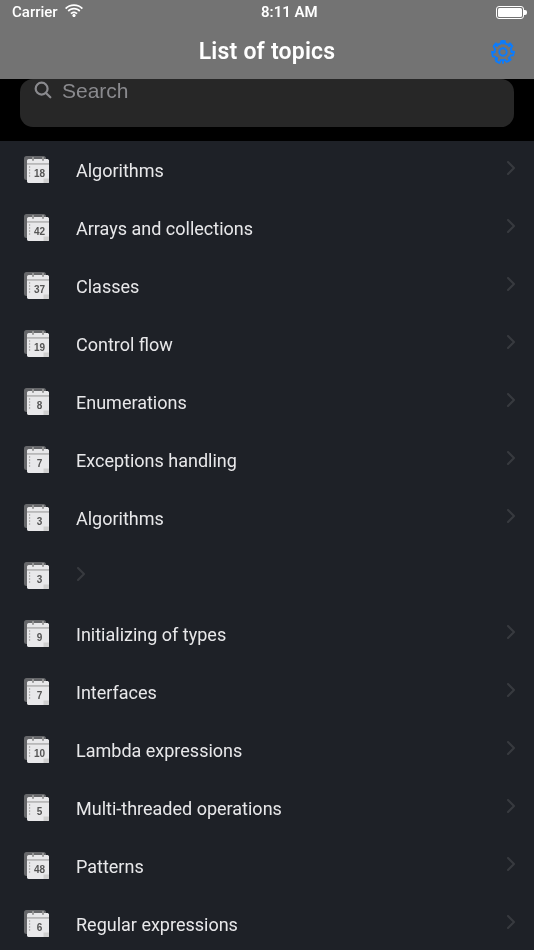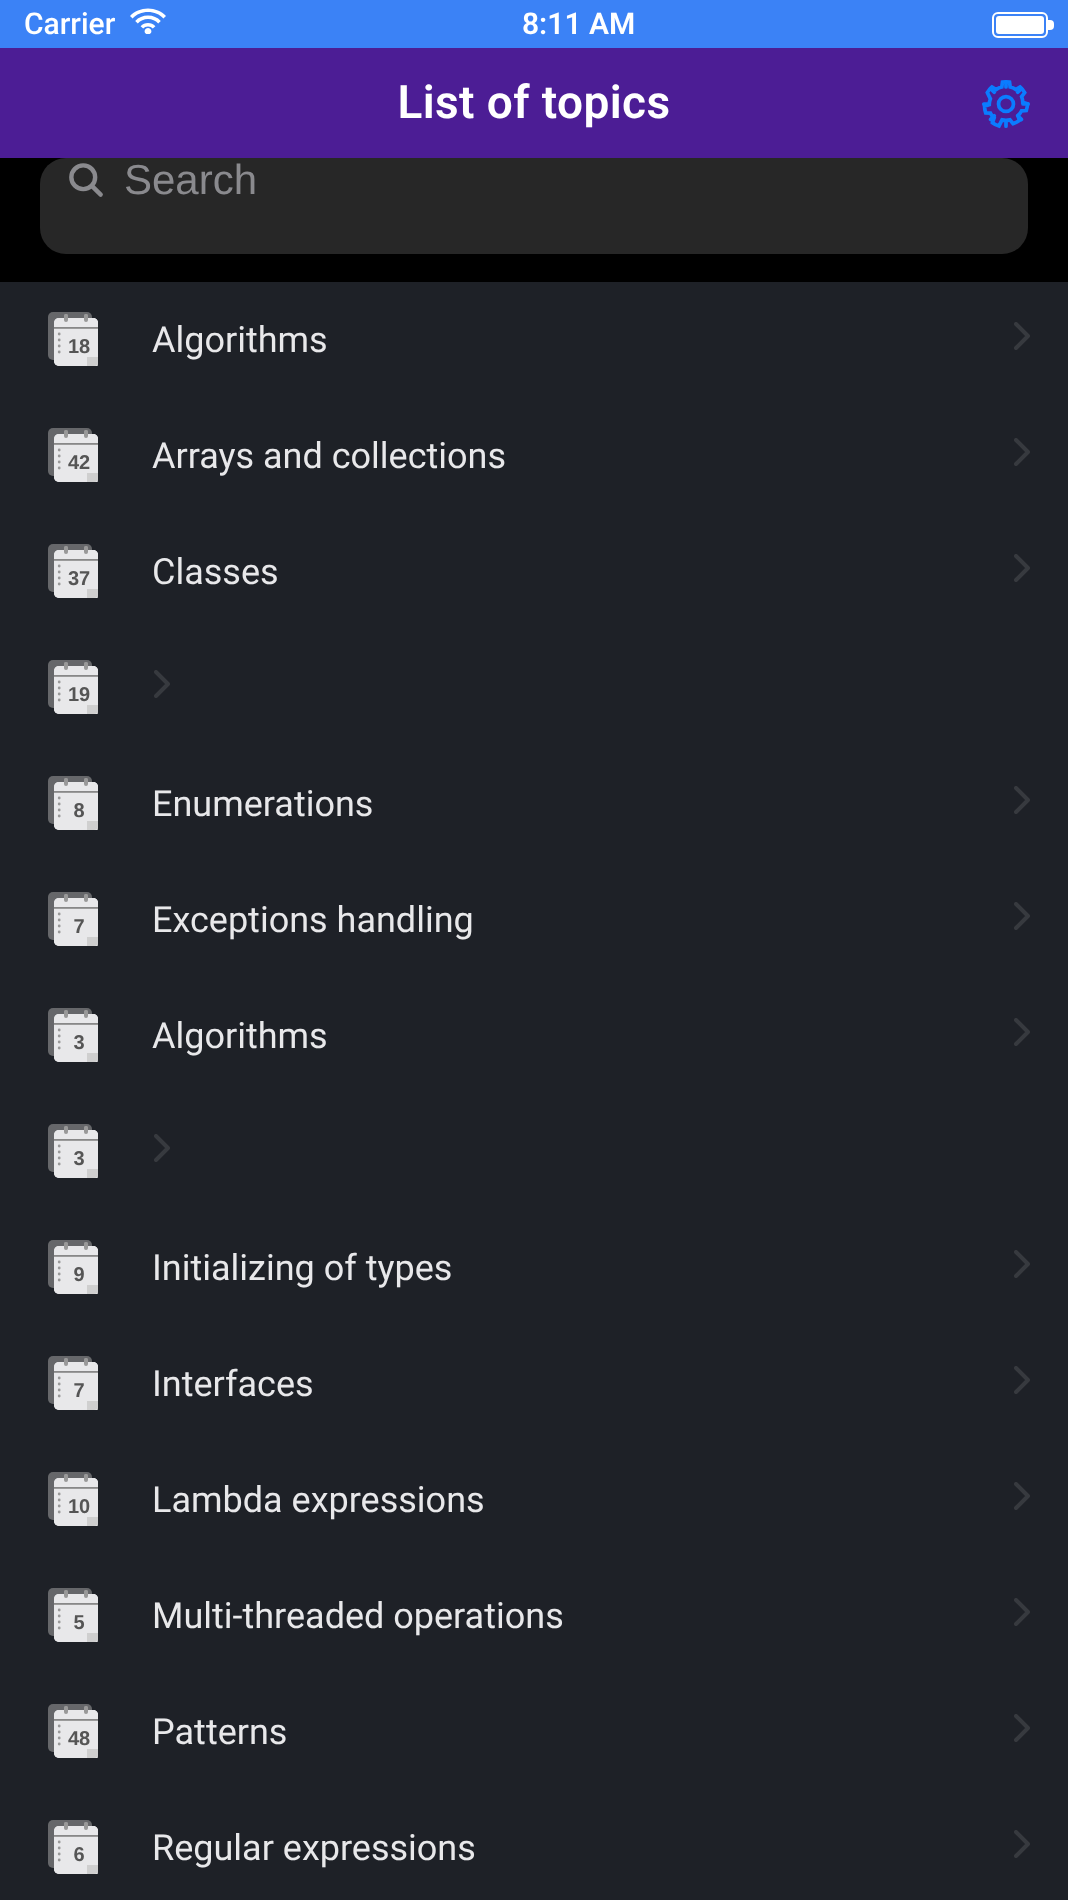--- a/index.html
+++ b/index.html
@@ -4,21 +4,21 @@
 <style>
   * { margin: 0; padding: 0; box-sizing: border-box; }
   html, body { width: 534px; height: 950px; overflow: hidden; }
   body {
     font-family: -apple-system, BlinkMacSystemFont, "Segoe UI", Roboto, Helvetica, Arial, sans-serif;
     background: #1e2127;
     color: #e8e8ea;
   }
   .status-bar {
     height: 24px;
-    background: #3b82f6;
+    background: #737373;
     display: flex;
     align-items: center;
     justify-content: space-between;
     padding: 0 10px 0 12px;
     font-size: 15px;
     font-weight: 500;
     color: #fff;
   }
   .status-left { display: flex; align-items: center; gap: 7px; }
   .status-time { font-weight: 600; }
@@ -27,21 +27,21 @@
     width: 28px; height: 13px; border: 1.5px solid #fff; border-radius: 3px;
     position: relative; display: inline-block;
   }
   .battery::after {
     content: ""; position: absolute; right: -4px; top: 3px; width: 2.5px; height: 5px;
     background: #fff; border-radius: 0 2px 2px 0;
   }
   .battery-fill { position: absolute; left: 1px; top: 1px; bottom: 1px; right: 1px; background: #fff; border-radius: 1.5px; }
 
   .nav-header {
-    background: #4c1d95;
+    background: #737373;
     height: 55px;
     display: flex;
     align-items: center;
     justify-content: center;
     position: relative;
   }
   .nav-title { font-size: 23px; font-weight: 600; color: #fff; letter-spacing: 0.2px; }
   .nav-gear {
     position: absolute; right: 16px; top: 50%; transform: translateY(-50%);
     width: 30px; height: 30px; display: flex; align-items: center; justify-content: center;
@@ -268,20 +268,21 @@
       <rect x="5" y="-2" width="2" height="4" rx="1" fill="#999"></rect>
       <rect x="15" y="-2" width="2" height="4" rx="1" fill="#999"></rect>
       <circle cx="2.6" cy="8" r="0.7" fill="#999"></circle>
       <circle cx="2.6" cy="11" r="0.7" fill="#999"></circle>
       <circle cx="2.6" cy="14" r="0.7" fill="#999"></circle>
       <circle cx="2.6" cy="17" r="0.7" fill="#999"></circle>
       <text x="12.5" y="17.5" font-family="Arial, sans-serif" font-size="10" font-weight="600" fill="#555" text-anchor="middle">19</text>
       <path d="M16.5 19.5 L22 19.5 L22 22 Q22 24 20 24 L16.5 24 Z" fill="#cfcfcf"></path>
     </g>
   </svg></span>
+    <span class="row-label">Control flow</span>
     <span class="chevron">
       <svg width="10" height="16" viewBox="0 0 10 16" fill="none" stroke="#aaa" stroke-width="2" stroke-linecap="round" stroke-linejoin="round">
         <polyline points="2,2 8,8 2,14"></polyline>
       </svg>
     </span>
     </div>
     <div class="row">
     <span class="row-icon">
   <svg width="30" height="30" viewBox="0 0 30 30">
     <g transform="translate(3,4)">

